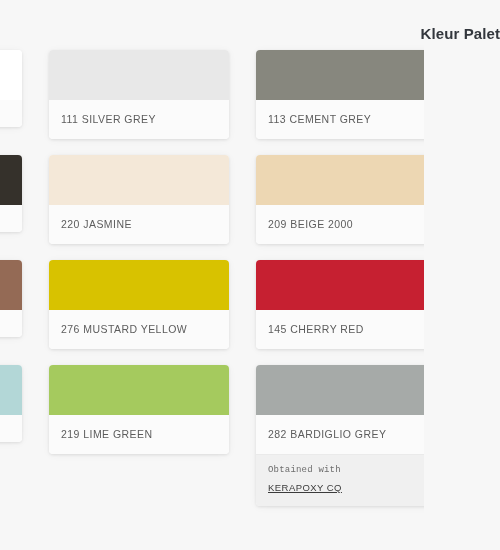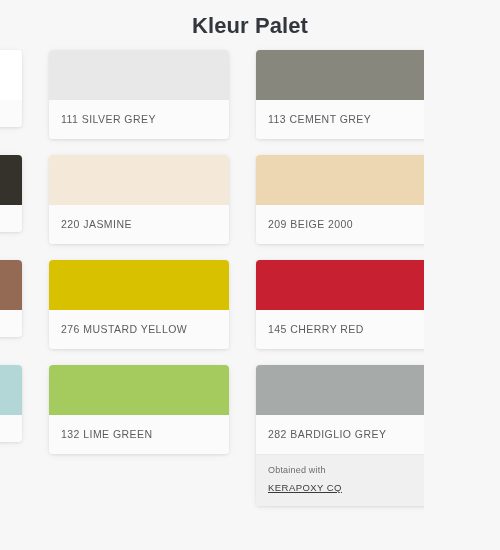--- a/index.html
+++ b/index.html
@@ -19,26 +19,26 @@
   .page {
     position: relative;
     width: 500px;
     height: 550px;
     background: #f7f7f7;
     overflow: hidden;
   }
 
   
   .page-title {
-    text-align: center;
-    font-size: 22px;
+    text-align: right;
+    font-size: 15px;
     font-weight: bold;
     color: #33373d;
     letter-spacing: 0.1px;
-    padding-top: 10px;
+    padding-top: 18px;
     height: 42px;
     line-height: 32px;
   }
 
   
   .grid-viewport {
     position: absolute;
     top: 42px;
     left: 0;
     width: 424px;
@@ -91,20 +91,21 @@
     background: #f0f0f0;
     padding: 9px 12px 11px 12px;
     border-top: 1px solid #eaeaea;
   }
 
   .footer-lead {
     font-size: 9px;
     color: #6d6d6d;
     letter-spacing: 0.2px;
     line-height: 13px;
+    font-family: Liberation Mono, monospace;
   }
 
   .footer-brand {
     font-size: 9.5px;
     font-weight: normal;
     color: #3b3b3b;
     letter-spacing: 0.45px;
     text-decoration: underline;
     line-height: 14px;
     display: inline-block;
@@ -193,21 +194,21 @@
         </div>
         <div class="cell">
           <div class="card">
             <div class="swatch" style="background: rgb(179, 215, 215);"></div>
             <div class="card-label"></div>
           </div>
         </div>
         <div class="cell">
           <div class="card">
             <div class="swatch" style="background: rgb(165, 202, 94);"></div>
-            <div class="card-label">132 LIME GREEN</div>
+            <div class="card-label">219 LIME GREEN</div>
           </div>
         </div>
         <div class="cell">
           <div class="card">
             <div class="swatch" style="background: rgb(166, 170, 168);"></div>
             <div class="card-label">282 BARDIGLIO GREY</div>
             <div class="card-footer"><div class="footer-lead">Obtained with</div><div class="footer-brand">KERAPOXY CQ</div></div>
           </div>
         </div>
         <div class="cell">

